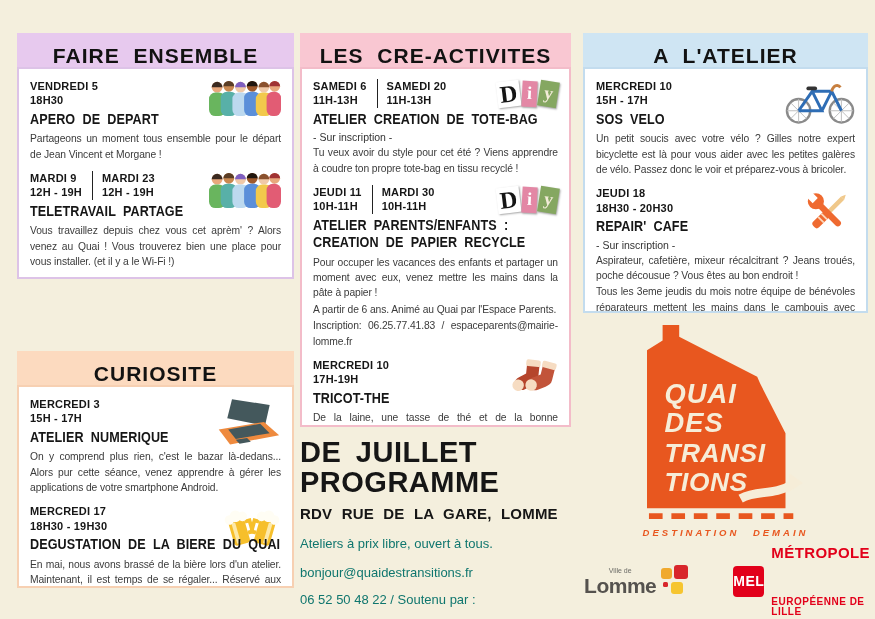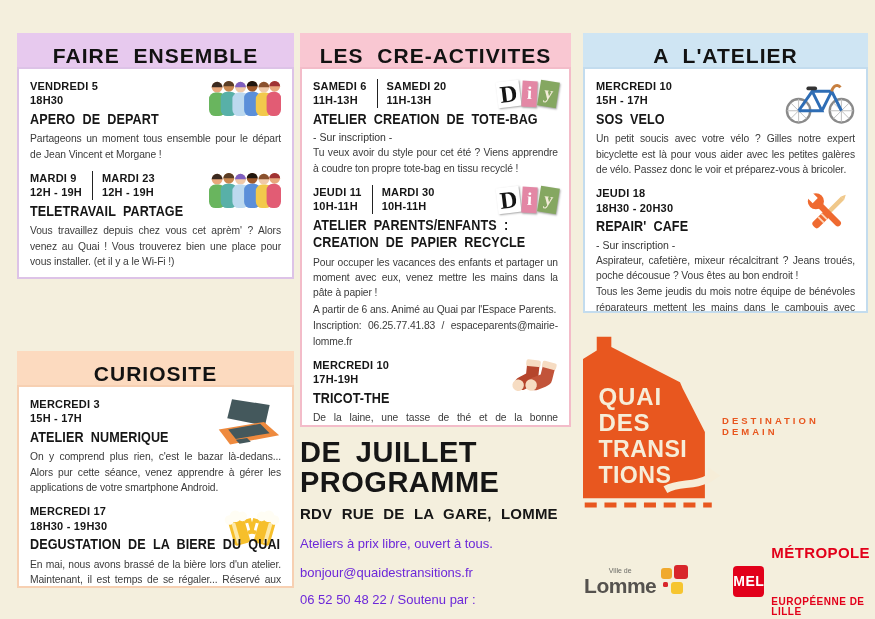--- a/index.html
+++ b/index.html
@@ -42,25 +42,25 @@
   .diy span{display:inline-block;font-family:"Liberation Serif",serif;font-weight:bold;
     box-shadow:1px 1px 2px rgba(0,0,0,.35);}
   .diy .d{font-size:24px;line-height:1;color:#151515;background:#fff;padding:1px 3px;transform:rotate(-7deg);}
   .diy .i{font-size:18px;line-height:1.2;color:#fff;background:#e387a5;padding:2px 5px;transform:rotate(3deg);margin-left:2px;}
   .diy .y{font-size:18px;line-height:1.2;color:#f3ecd9;background:#85a761;padding:2px 5px;transform:rotate(9deg);margin-left:2px;}
 
   
   .program{position:absolute;left:0;right:0;top:405px;}
   .prog-title{font-weight:bold;font-size:29px;line-height:1.02;letter-spacing:.5px;word-spacing:6px;}
   .prog-sub{font-weight:bold;font-size:15px;letter-spacing:.2px;word-spacing:5px;margin-top:8px;}
-  .prog-line{font-size:13px;color:#6d28d9;margin-top:14px;}
+  .prog-line{font-size:13px;color:#0f766e;margin-top:14px;}
   .prog-line.tight{margin-top:12px;}
 
   
-  .logo-block{position:absolute;left:0;right:0;top:292px;display:flex;flex-direction:row;align-items:center;}
+  .logo-block{position:absolute;left:0;right:0;top:292px;display:flex;flex-direction:column;align-items:center;font-style:italic;}
   .tagline{margin-top:5px;font-weight:bold;font-size:9.5px;letter-spacing:3px;word-spacing:8px;color:#e8571f;}
   .partners{position:absolute;left:8px;right:0;top:512px;display:flex;justify-content:center;
     align-items:center;gap:42px;}
   .lomme{display:flex;align-items:center;gap:5px;}
   .lomme-text{display:flex;flex-direction:column;align-items:center;line-height:1;}
   .lomme-small{font-size:7px;color:#6b6b66;margin-bottom:1px;}
   .lomme-name{font-size:21px;font-weight:bold;color:#55524e;letter-spacing:-.5px;}
   .mel{display:flex;align-items:center;gap:7px;}
   .mel-box{width:36px;height:31px;background:#e2001a;border-radius:4px;display:flex;align-items:center;
     justify-content:center;color:#fff;font-weight:bold;font-size:14px;letter-spacing:.5px;}

